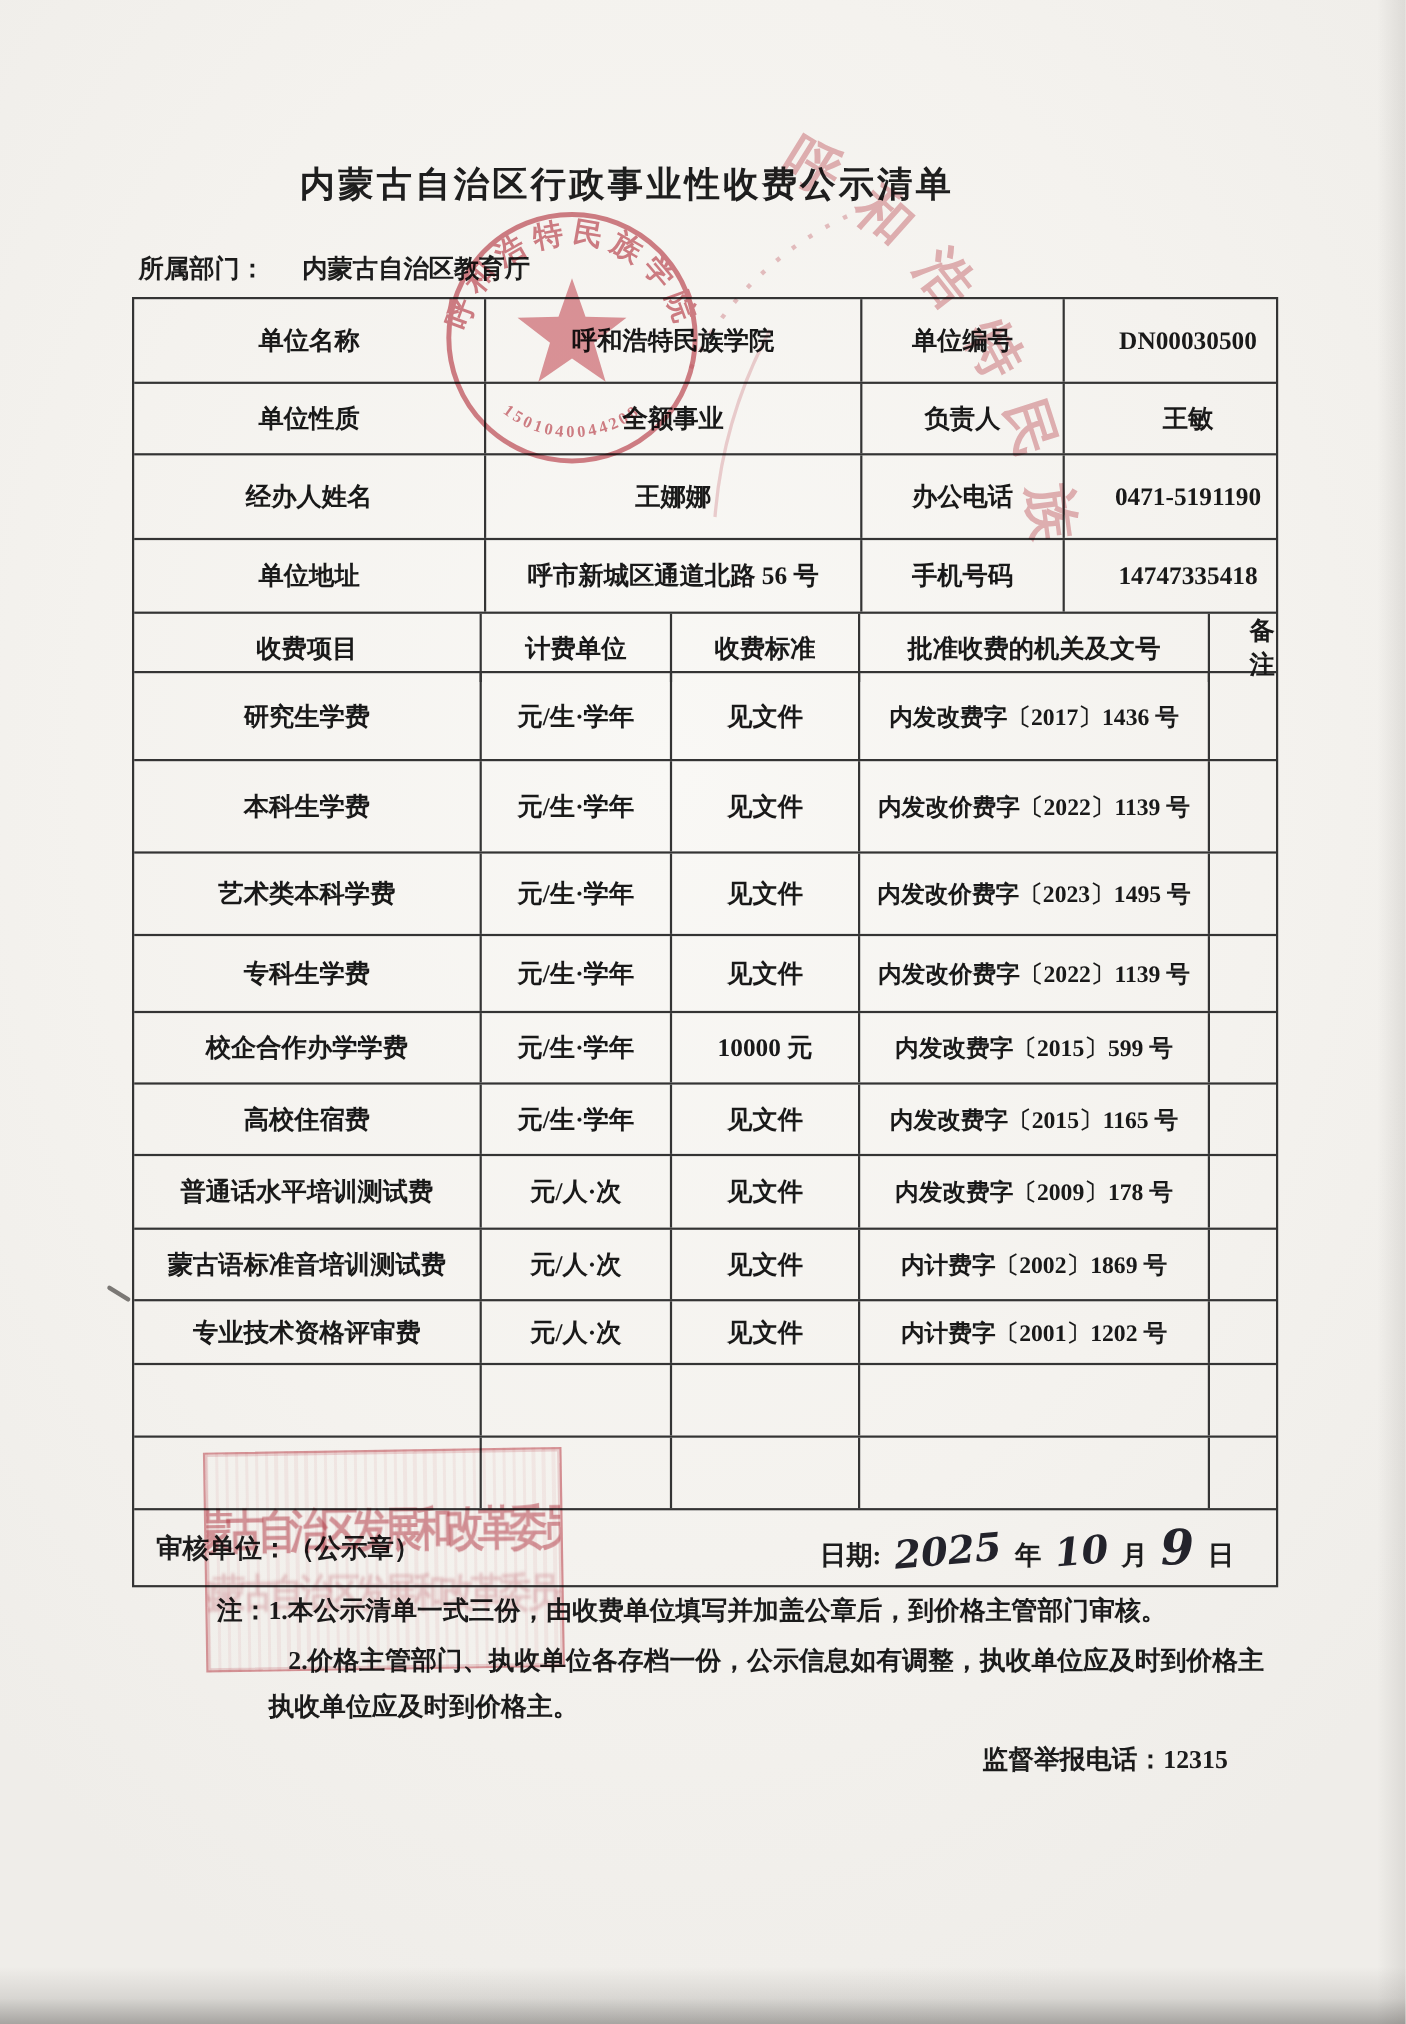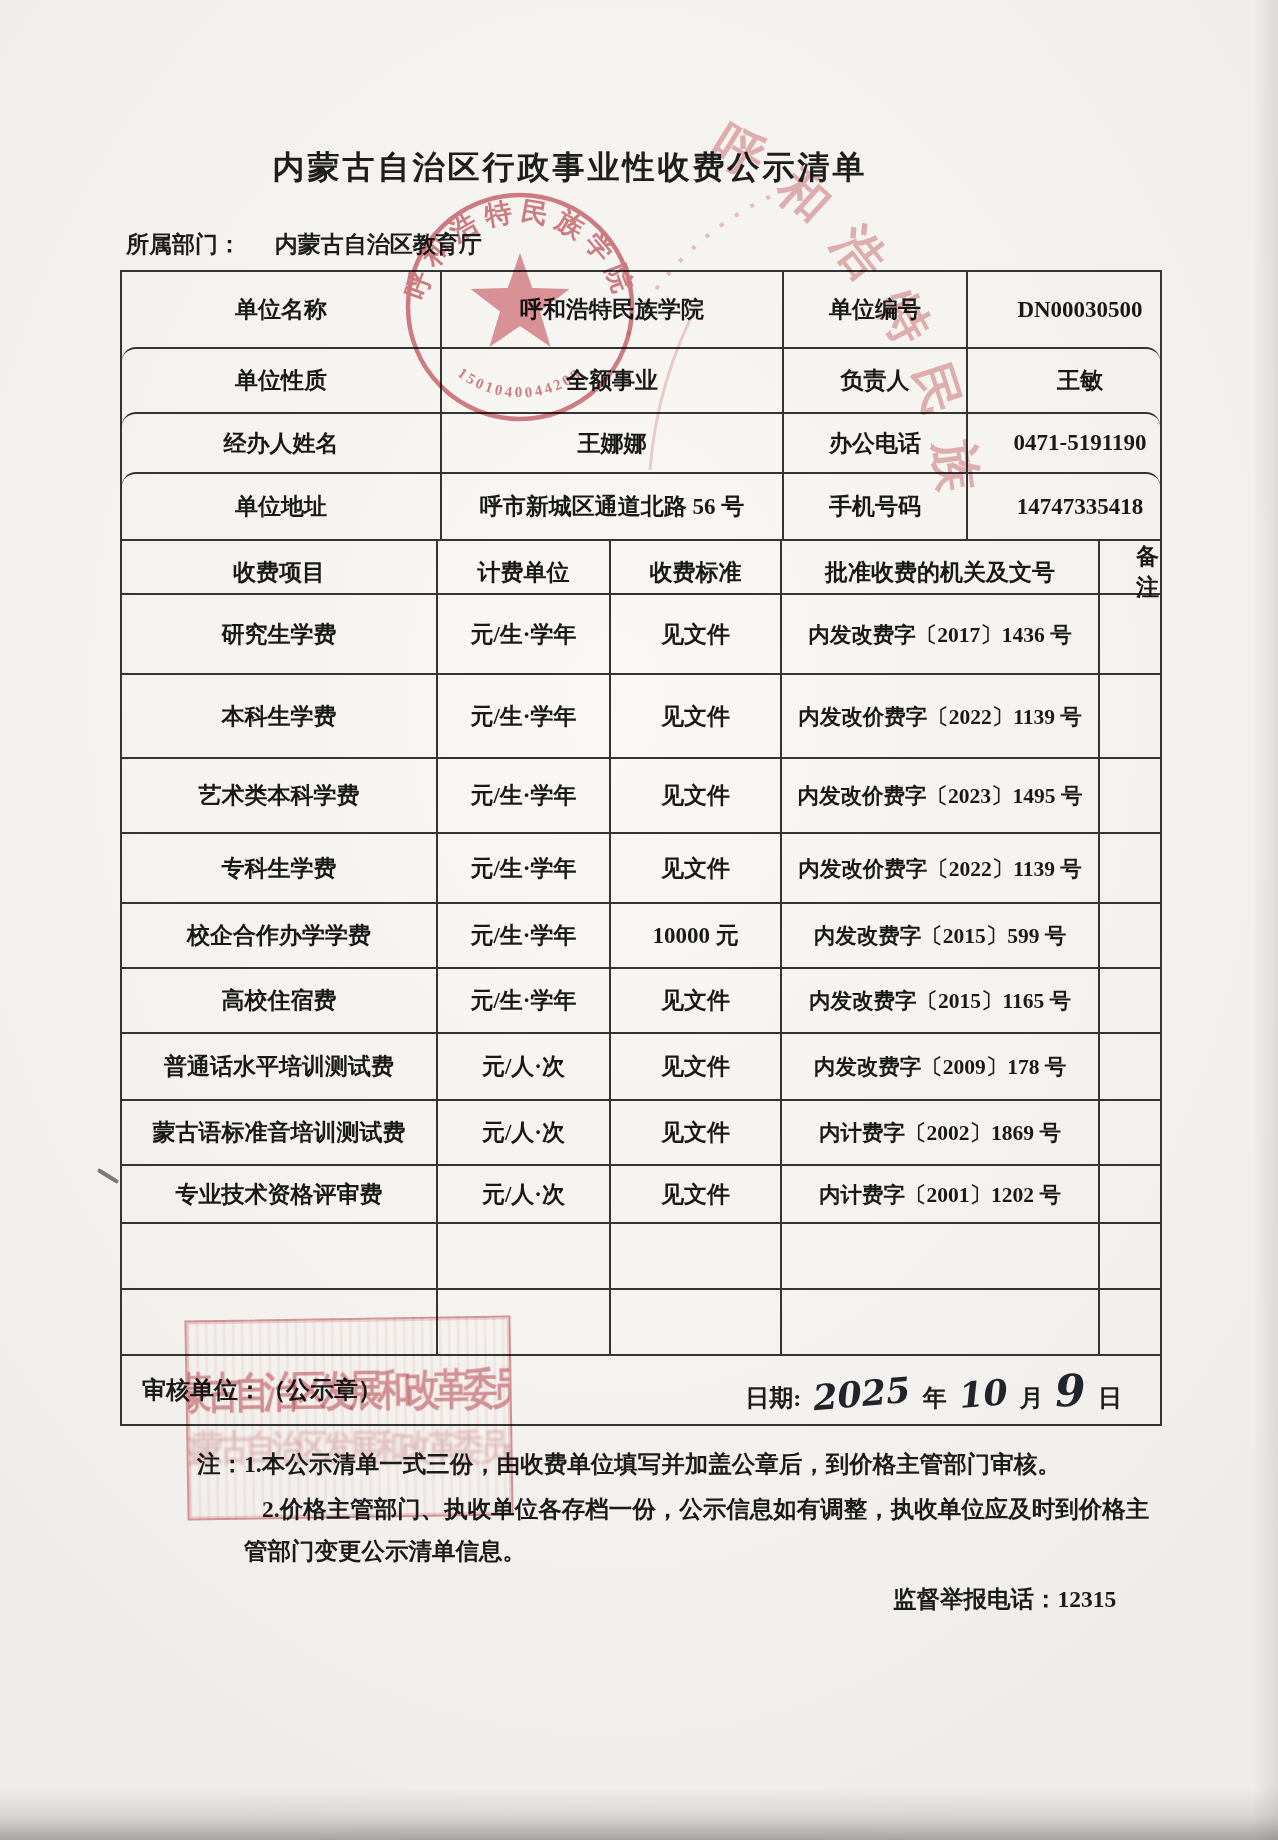--- a/index.html
+++ b/index.html
@@ -26,21 +26,21 @@
   }
   .dept{position:absolute;top:229px;left:126px;font-size:23px;font-weight:bold;}
   .dept .val{margin-left:28px;}
 
   .doc-table{
     position:absolute;left:120px;top:270px;width:1042px;
     border:2.5px solid #343434;box-sizing:border-box;z-index:1;
   }
   .row{display:grid;box-sizing:border-box;border-top:2px solid #343434;}
   .row:first-child{border-top:none;}
-  .info-row{grid-template-columns:320px 342px 184px 1fr;border-radius:14px;}
+  .info-row{grid-template-columns:320px 342px 184px 1fr;}
   .fee-row{grid-template-columns:316px 173px 171px 318px 1fr;}
   .cell{
     display:flex;align-items:center;justify-content:center;text-align:center;
     border-right:2px solid #343434;box-sizing:border-box;
     font-size:23px;font-weight:bold;color:#191919;padding:0 4px;
   }
   .cell:last-child{border-right:none;margin-left:32px;}
   .cell.auth{font-size:21.5px;}
   .footer-row{display:flex;align-items:center;justify-content:space-between;
     height:70px;padding:0 38px 0 20px;box-sizing:border-box;border-top:2px solid #343434;}
@@ -96,21 +96,21 @@
       <div class="cell">呼和浩特民族学院</div>
       <div class="cell">单位编号</div>
       <div class="cell">DN00030500</div>
     </div>
     <div class="row info-row" style="height:65px">
       <div class="cell">单位性质</div>
       <div class="cell">全额事业</div>
       <div class="cell">负责人</div>
       <div class="cell">王敏</div>
     </div>
-    <div class="row info-row" style="height:60px">
+    <div class="row info-row" style="height:77px">
       <div class="cell">经办人姓名</div>
       <div class="cell">王娜娜</div>
       <div class="cell">办公电话</div>
       <div class="cell">0471-5191190</div>
     </div>
     <div class="row info-row" style="height:67px">
       <div class="cell">单位地址</div>
       <div class="cell">呼市新城区通道北路 56 号</div>
       <div class="cell">手机号码</div>
       <div class="cell">14747335418</div>
@@ -242,17 +242,17 @@
     </g>
   </svg>
 
   <div class="rect-stamp">
     <div class="l1">内蒙古自治区发展和改革委员会</div>
     <div class="l2">内蒙古自治区发展和改革委员会</div>
   </div>
 
   <div class="notes" style="left:197px;top:1448px">注：1.本公示清单一式三份，由收费单位填写并加盖公章后，到价格主管部门审核。</div>
   <div class="notes" style="left:262px;top:1493px">2.价格主管部门、执收单位各存档一份，公示信息如有调整，执收单位应及时到价格主</div>
-  <div class="notes" style="left:244px;top:1535px">管部门变更公示清单信息。</div>
+  <div class="notes" style="left:244px;top:1535px">执收单位应及时到价格主。</div>
   <div class="notes" style="left:893px;top:1583px">监督举报电话：12315</div>
 
   <div class="pen-mark"></div>
 </div>
 
 </body></html>

